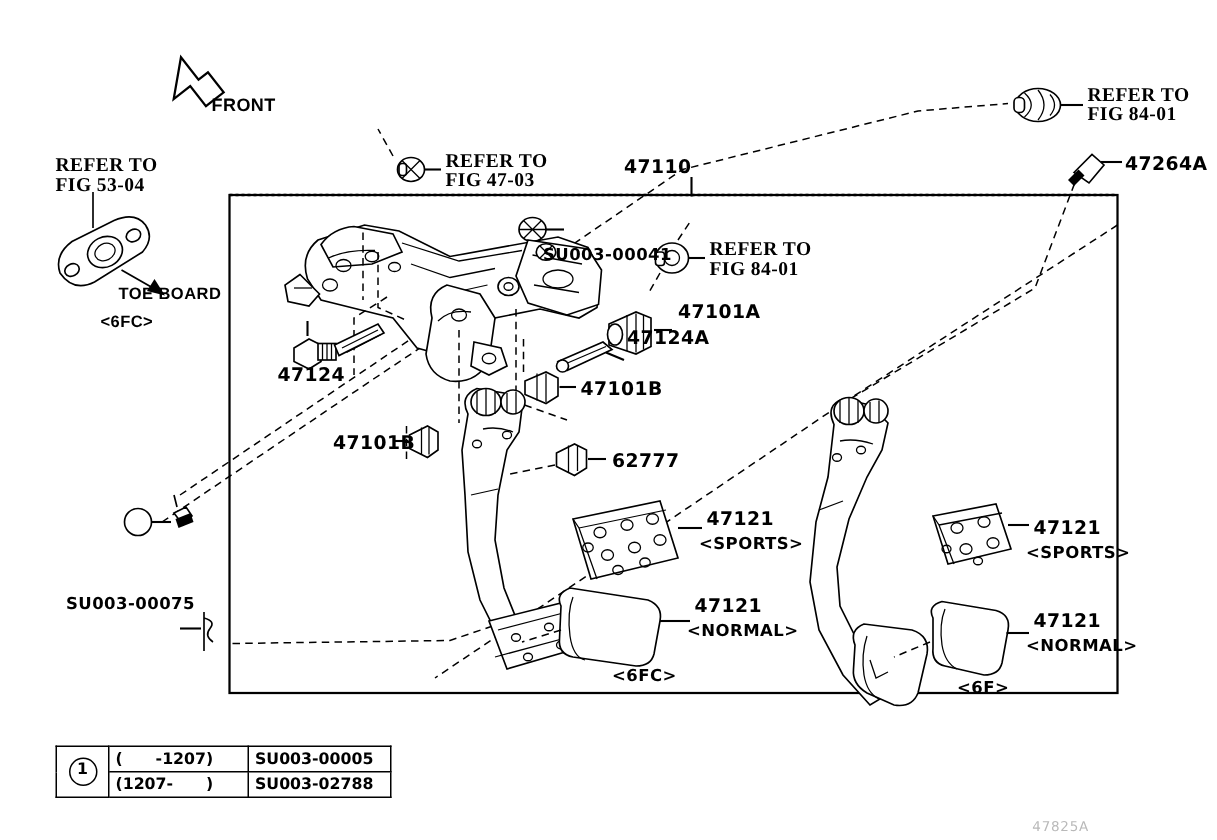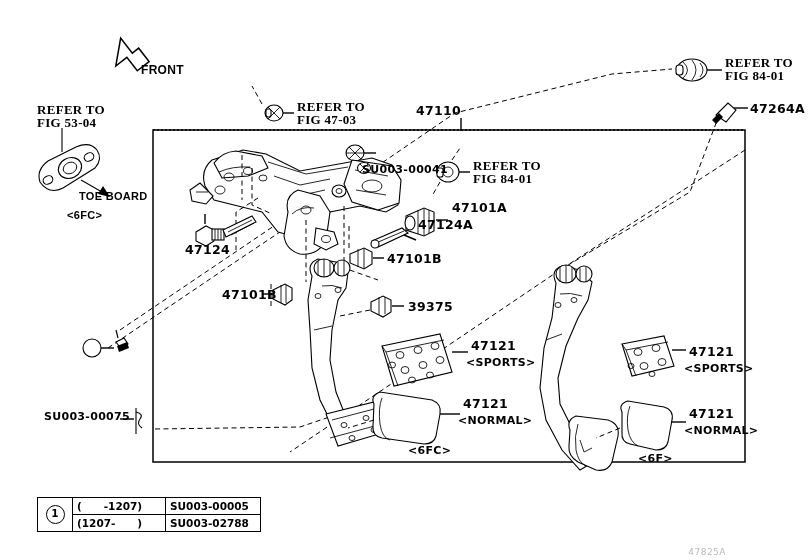--- a/index.html
+++ b/index.html
@@ -320,37 +320,37 @@
     <div>REFER TO</div>
     <div>FIG 84-01</div>
   </div>
 
   <div class="lbl lbl-pn" style="left:416px;top:103px;">47110</div>
   <div class="lbl lbl-pn" style="left:185px;top:207px;margin-top:35px;">47124</div>
   <div class="lbl lbl-pn" style="left:452px;top:200px;">47101A</div>
   <div class="lbl lbl-pn" style="left:418px;top:217px;">47124A</div>
   <div class="lbl lbl-pn" style="left:387px;top:251px;">47101B</div>
   <div class="lbl lbl-pn" style="left:222px;top:287px;">47101B</div>
-  <div class="lbl lbl-pn" style="left:408px;top:299px;">39375</div>
+  <div class="lbl lbl-pn" style="left:408px;top:299px;">62777</div>
   <div class="lbl lbl-pn" style="left:750px;top:101px;">47264A</div>
 
   <div class="lbl lbl-pn" style="left:471px;top:338px;">47121</div>
   <div class="lbl lbl-var" style="left:466px;top:356px;">&lt;SPORTS&gt;</div>
 
   <div class="lbl lbl-pn" style="left:463px;top:396px;">47121</div>
   <div class="lbl lbl-var" style="left:458px;top:414px;">&lt;NORMAL&gt;</div>
 
   <div class="lbl lbl-pn" style="left:689px;top:344px;">47121</div>
   <div class="lbl lbl-var" style="left:684px;top:362px;">&lt;SPORTS&gt;</div>
 
   <div class="lbl lbl-pn" style="left:689px;top:406px;">47121</div>
   <div class="lbl lbl-var" style="left:684px;top:424px;">&lt;NORMAL&gt;</div>
 
   <div class="lbl lbl-su" style="left:362px;top:147px;margin-top:16px;">SU003-00041</div>
-  <div class="lbl lbl-su" style="left:44px;top:410px;">SU003-00075</div>
+  <div class="lbl lbl-su" style="left:44px;top:396px;">SU003-00075</div>
 
   <div class="lbl lbl-var" style="left:408px;top:444px;">&lt;6FC&gt;</div>
   <div class="lbl lbl-var" style="left:616px;top:452px;margin-left:22px;">&lt;6F&gt;</div>
 
   <table class="legend">
     <tbody>
         <tr>
       <td class="cnum" rowspan="2">
         <span class="circnum">1</span>
       </td>

